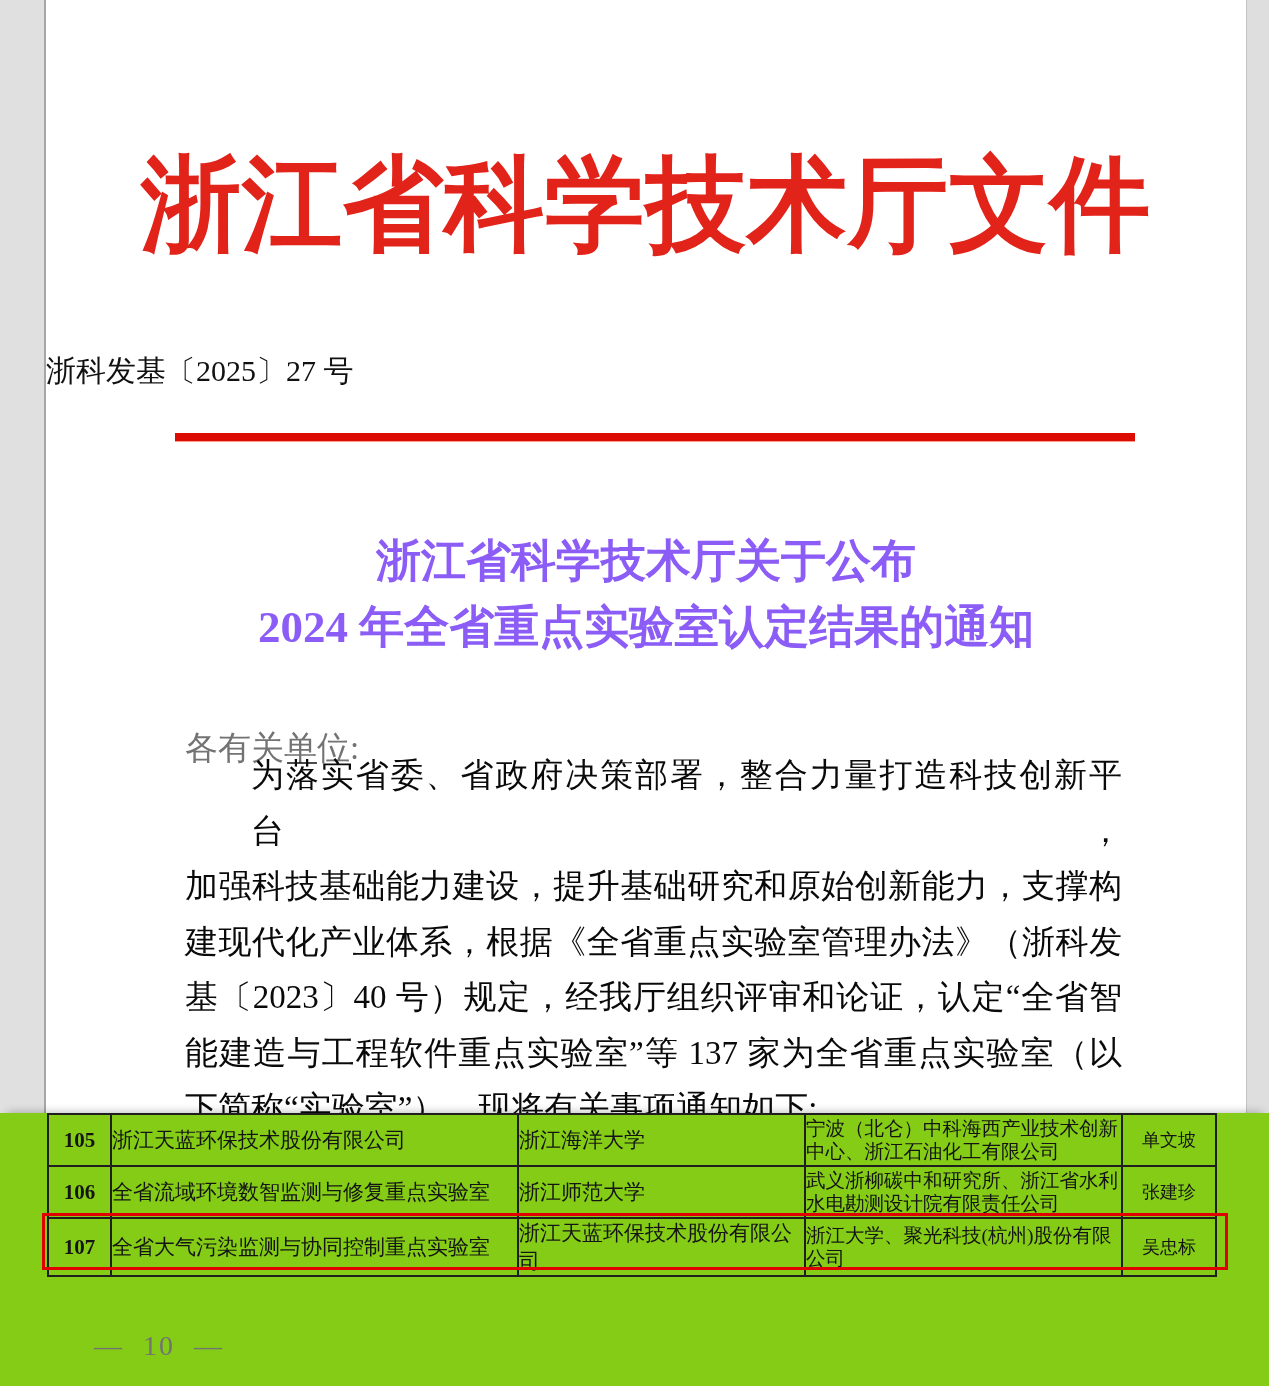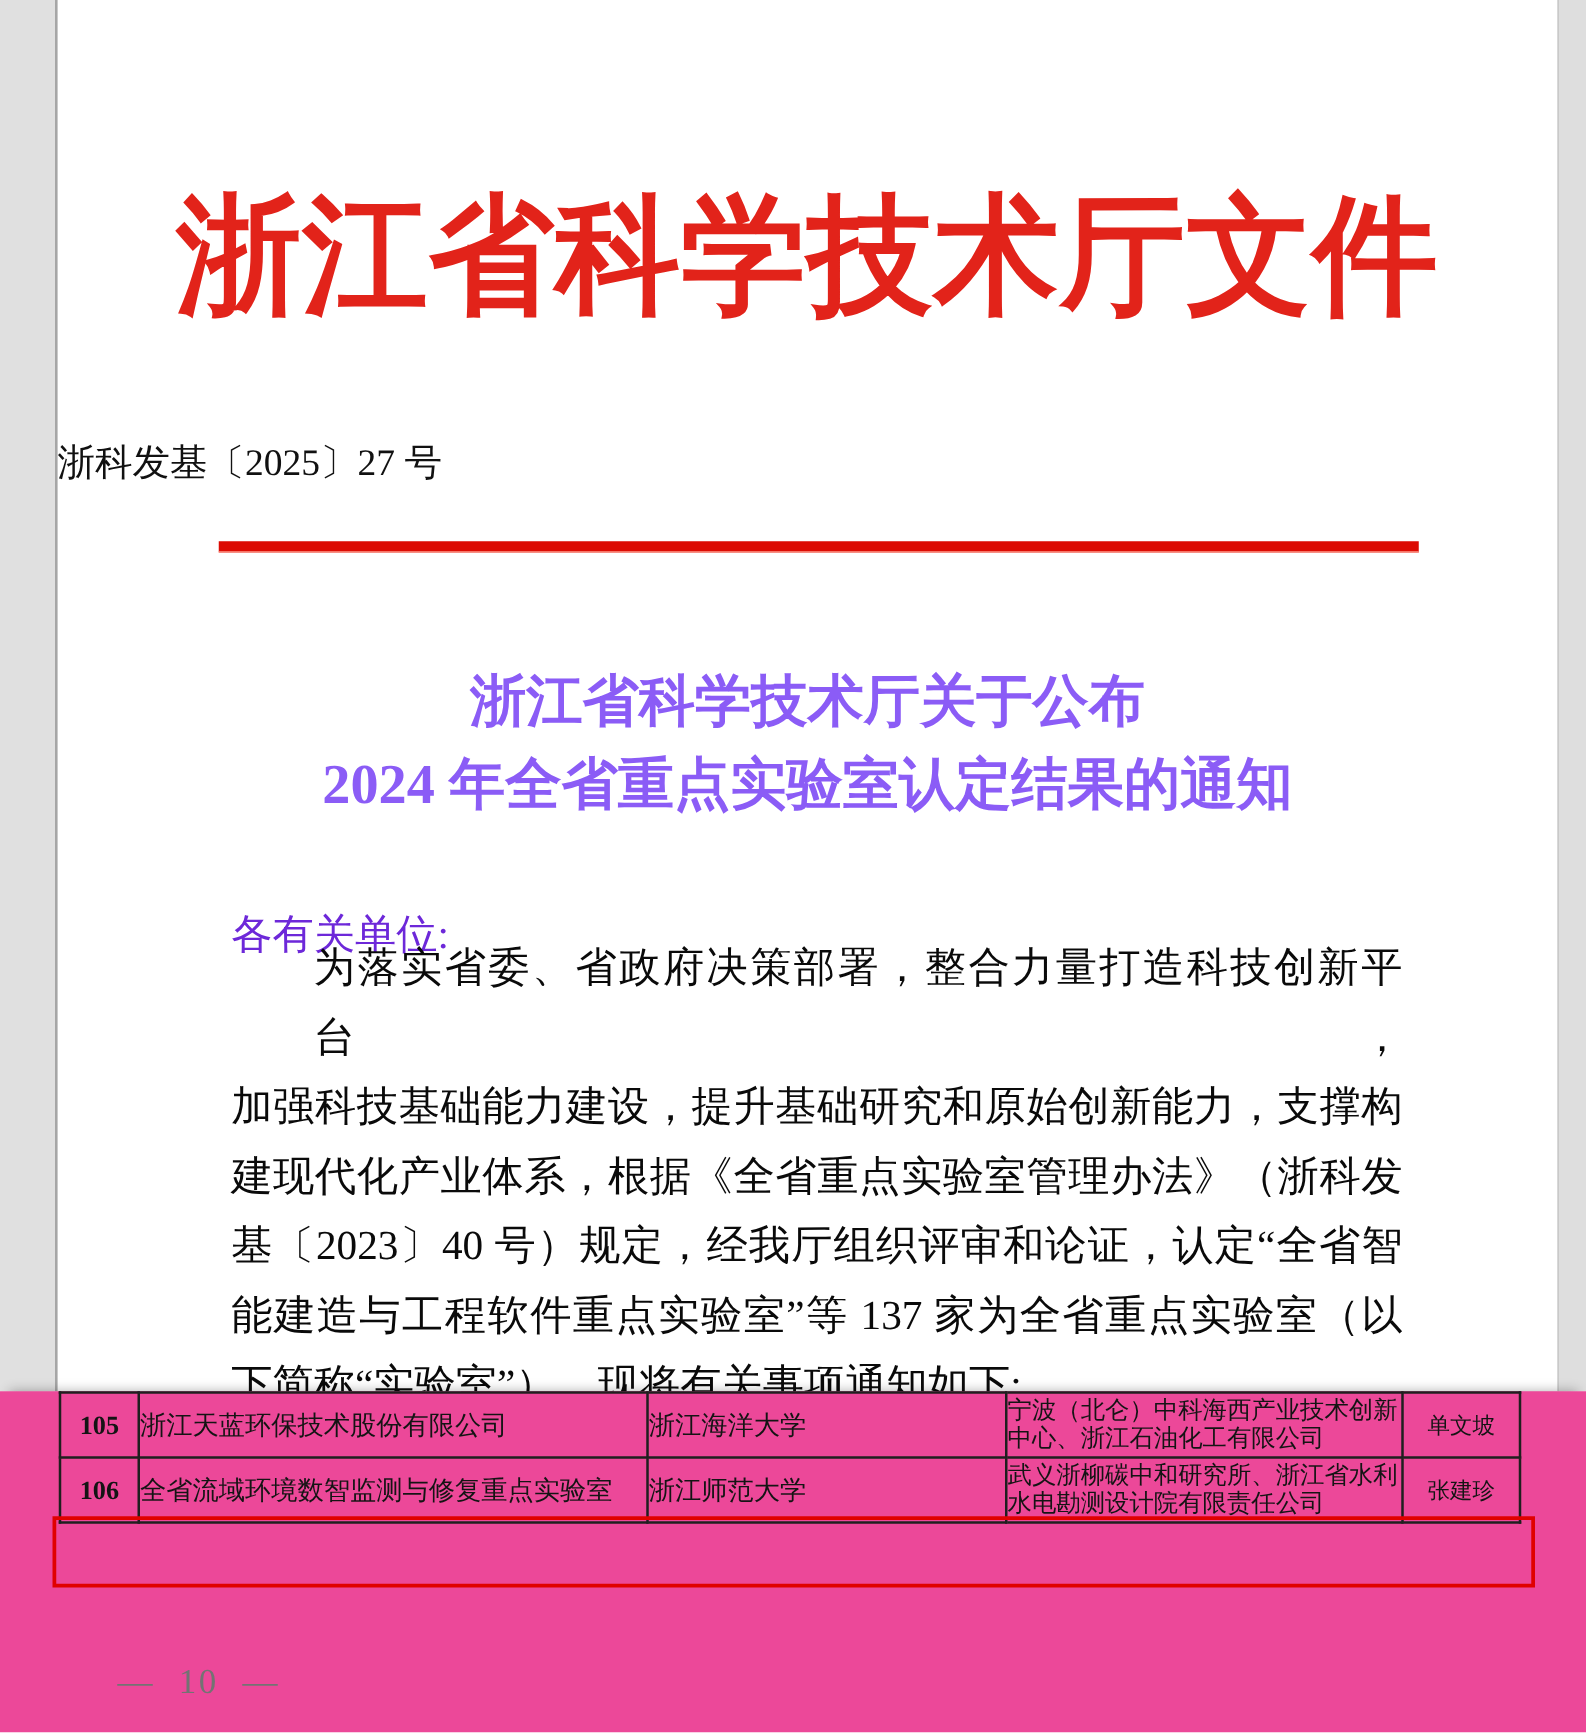--- a/index.html
+++ b/index.html
@@ -64,40 +64,40 @@
   .notice-title{
     position:absolute; top:528px; left:46px; width:1200px;
     text-align:center;
     font-weight:bold;
     font-size:45px; line-height:66px;
     color:#8b5cf6;
   }
   .salutation{
     position:absolute; top:726px; left:185px;
     font-size:33px; line-height:44px;
-    color:#6d28d9;
+    color:#737373;
   }
   .body-text{
     position:absolute; top:748px; left:185px; width:937px;
     font-size:33px; line-height:55.5px;
     color:#0a0a0a;
   }
   .body-line{
     text-align:justify;
     text-align-last:justify;
     white-space:nowrap;
   }
   .body-line{white-space:normal;}
   .body-line.first{padding-left:66px;}
   .body-line.last{text-align-last:left;}
   
   .table-section{
     position:absolute; top:1113px; left:0;
     width:1269px; height:273px;
-    background:#ec4899;
+    background:#84cc16;
     box-shadow:0 -7px 9px -7px rgba(0,0,0,0.30);
   }
   table.results{
     border-collapse:collapse;
     table-layout:fixed;
     margin-left:47px;
     width:1168px;
   }
   table.results td{
     border:2px solid #1f1f1f;
@@ -178,19 +178,26 @@
     <td class="c-part">宁波（北仑）中科海西产业技术创新中心、浙江石油化工有限公司</td>
     <td class="c-leader">单文坡</td>
   </tr>
           <tr>
     <td class="c-no">106</td>
     <td class="c-lab">全省流域环境数智监测与修复重点实验室</td>
     <td class="c-inst">浙江师范大学</td>
     <td class="c-part">武义浙柳碳中和研究所、浙江省水利水电勘测设计院有限责任公司</td>
     <td class="c-leader">张建珍</td>
   </tr>
+          <tr>
+    <td class="c-no">107</td>
+    <td class="c-lab">全省大气污染监测与协同控制重点实验室</td>
+    <td class="c-inst">浙江天蓝环保技术股份有限公司</td>
+    <td class="c-part">浙江大学、聚光科技(杭州)股份有限公司</td>
+    <td class="c-leader">吴忠标</td>
+  </tr>
         </tbody>
     </table>
     <div class="highlight-box" style="display: block; top: 100px;"></div>
   </div>
 
   <div class="page-number">— 10 —</div>
 </div>
 
 </body></html>

